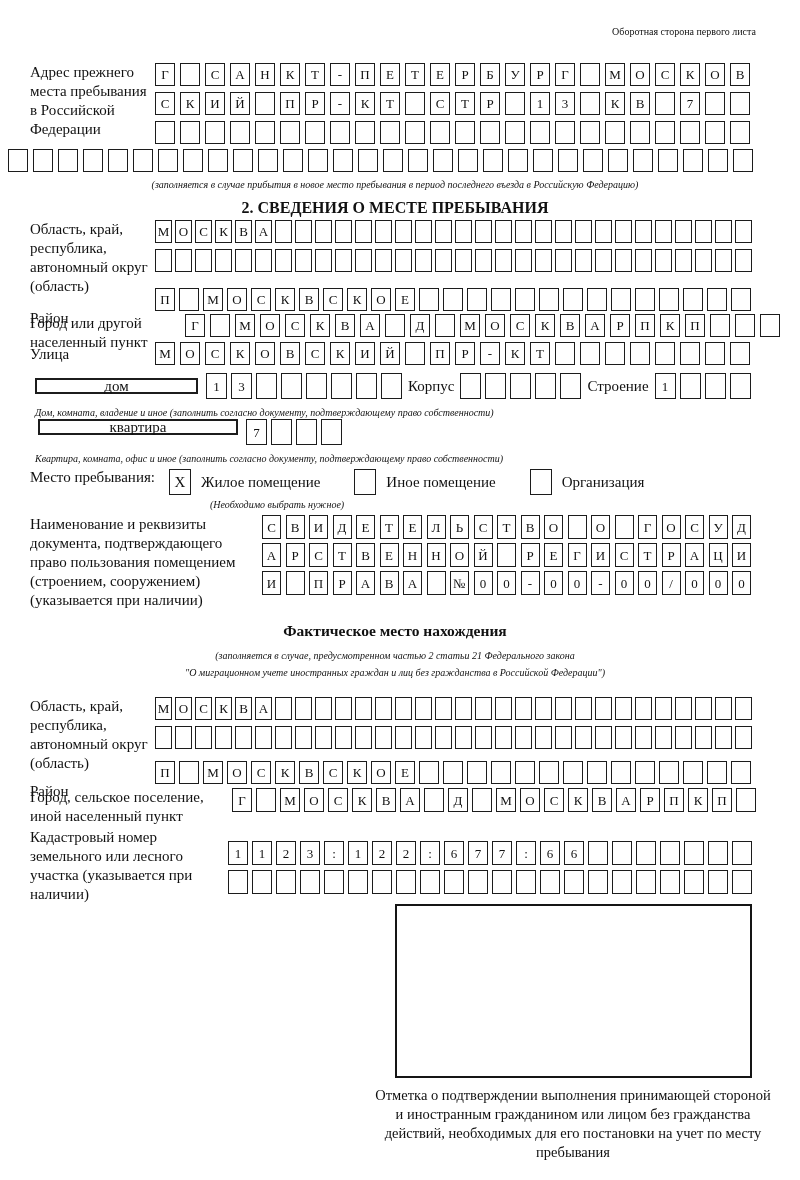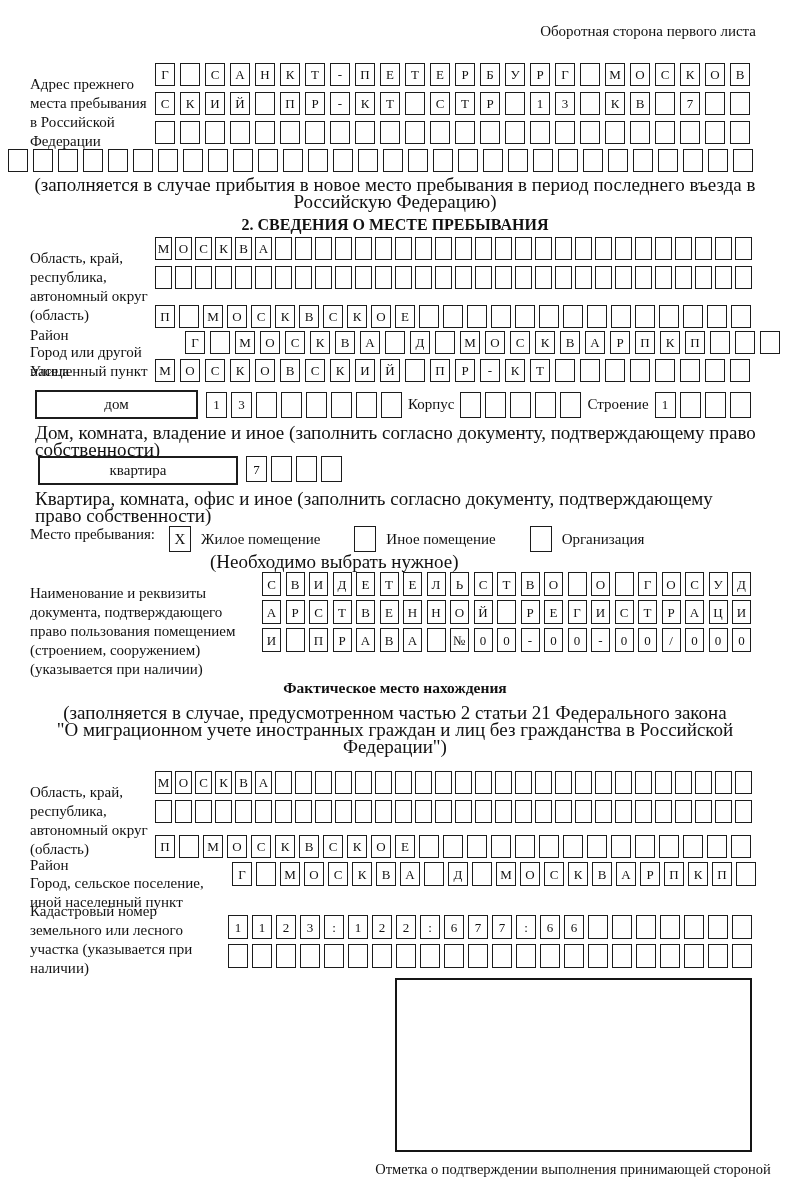--- a/index.html
+++ b/index.html
@@ -4,63 +4,63 @@
 <style>
   * { box-sizing: border-box; margin: 0; padding: 0; }
   html, body { background: #ffffff; }
   body {
     width: 800px; height: 1180px; overflow: hidden;
     font-family: "Liberation Serif", "DejaVu Serif", serif;
     color: #111;
   }
   .page { position: relative; width: 800px; height: 1180px; padding: 14px 40px 0 30px; }
 
-  .head-note { margin-top: 8px; text-align: right; font-size: 15px; line-height: 19px; padding-right: 4px; }
+  .head-note { margin-top: 8px; text-align: right; font-size: 10px; line-height: 19px; padding-right: 4px; }
 
   .frow { position: relative; }
-  .flabel { position: absolute; left: 0; top: 12px; font-size: 15px; line-height: 19px; }
+  .flabel { position: absolute; left: 0; top: 0; font-size: 15px; line-height: 19px; }
   .rows { display: flex; flex-direction: column; }
   .boxrow { display: flex; }
   .box {
     flex: none; display: flex; align-items: center; justify-content: center;
     border: 1.5px solid #1c1c1c; background: #fff; font-size: 13px; line-height: 1;
   }
 
   
   .bxa  .box { width: 20px; height: 23px; margin-right: 5px; }    
   .bxs  .box { width: 17px; height: 23px; margin-right: 3px; }    
   .bxd  .box { width: 20px; height: 23px; margin-right: 4px; }    
   .bxdoc .box{ width: 19px; height: 24px; margin-right: 4.5px; }  
   .bxlg .box { width: 21px; height: 26px; margin-right: 4px; }    
   .bxc  .box { width: 20px; height: 24px; margin-right: 4px; }    
 
   .addr { margin-top: 22px; }
   .addr .rows { gap: 6px; margin-left: 125px; }
   .addr-row4 { margin-top: 5px; margin-left: -22px; }
-  .cap { font-size: 19px; line-height: 17px; }
+  .cap { font-size: 10px; line-height: 17px; font-style: italic; }
   .addr-note { margin-top: 4px; text-align: center; }
   .sec-title { margin-top: 5px; text-align: center; font-weight: bold; font-size: 16px; line-height: 20px; }
 
   .region1, .region2 { margin-top: 2px; }
   .region1 .rows, .region2 .rows { gap: 6px; margin-left: 125px; }
   .region1 .flabel { width: 122px; }
   .region2 .flabel { width: 140px; }
   .district1 { margin-top: 16px; }
   .district1 .boxrow, .district2 .boxrow { margin-left: 125px; }
   .district1 .flabel, .district2 .flabel { top: 21px; }
   .city1 { margin-top: 3px; }
   .city1 .flabel { width: 150px; }
   .city1 .boxrow { margin-left: 155px; }
   .street { margin-top: 5px; }
   .street .flabel { top: 3px; }
   .street .boxrow { margin-left: 125px; }
 
   .house-row { margin-top: 8px; display: flex; align-items: center; margin-left: 5px; }
   .named-rect {
-    border: 2px solid #1c1c1c; height: 29px; display: flex; align-items: center; justify-content: center;
+    border: 2px solid #1c1c1c; height: 16px; display: flex; align-items: center; justify-content: center;
     font-size: 15px; background: #fff;
   }
   .house-rect { width: 163px; margin-right: 8px; }
   .inline-lbl { font-size: 15px; margin: 0 6px 0 2px; white-space: nowrap; }
   .house-note { margin-top: 5px; margin-left: 5px; }
   .apt-row { margin-top: -2px; display: flex; align-items: flex-start; margin-left: 8px; }
   .apt-rect { width: 200px; margin-right: 8px; }
   .apt-note { margin-top: 5px; margin-left: 5px; }
 
   .stay-row { margin-top: 2px; display: flex; align-items: flex-start; font-size: 15px; }

